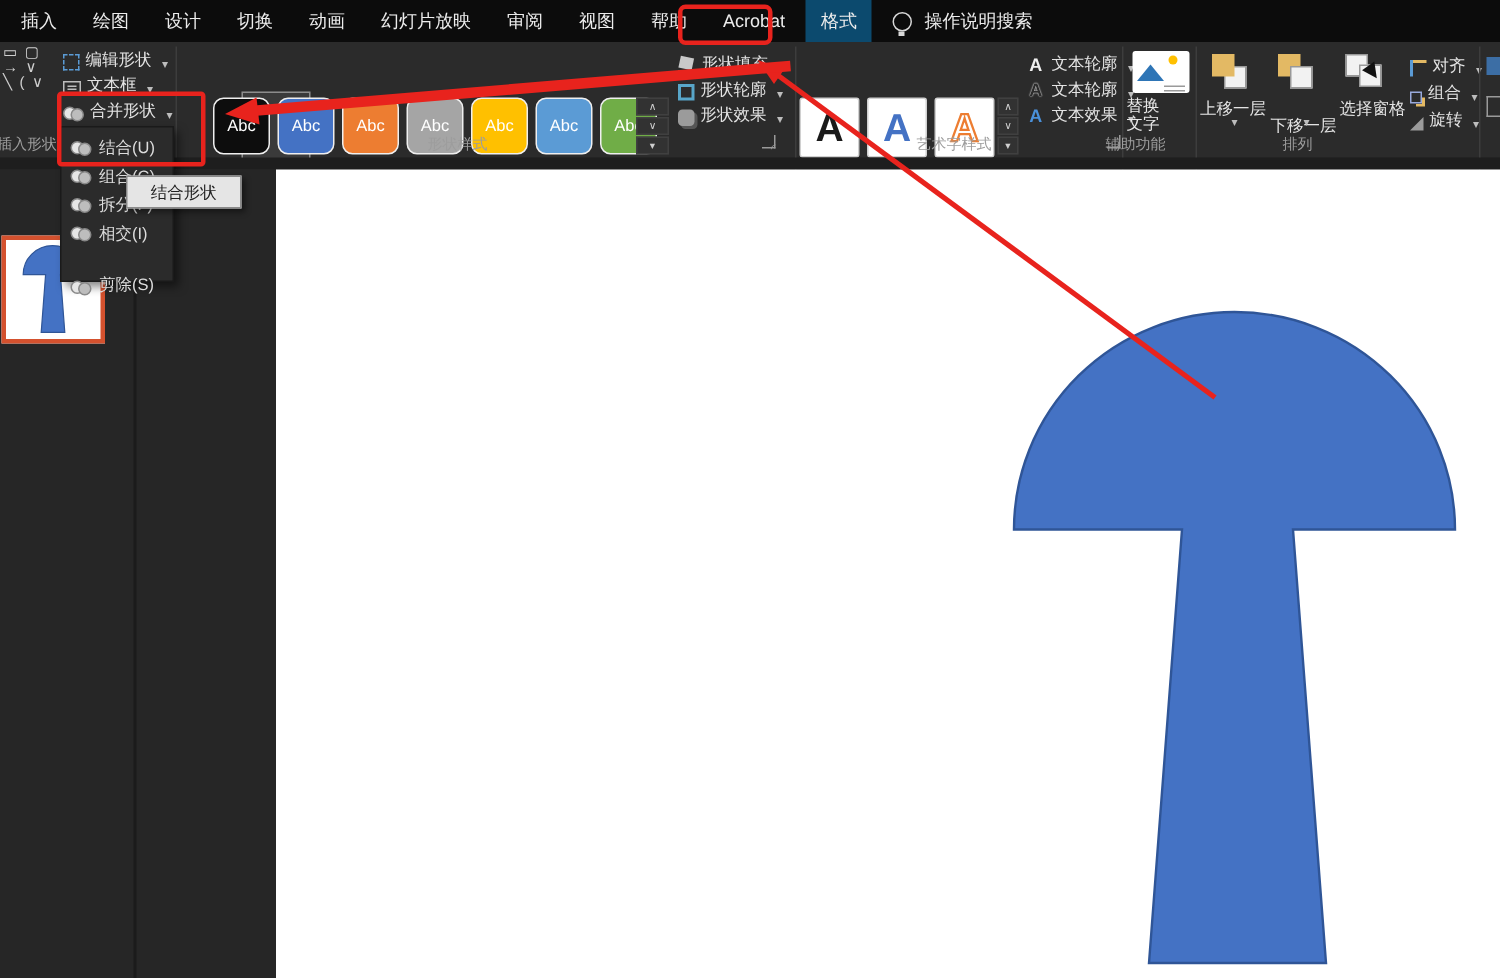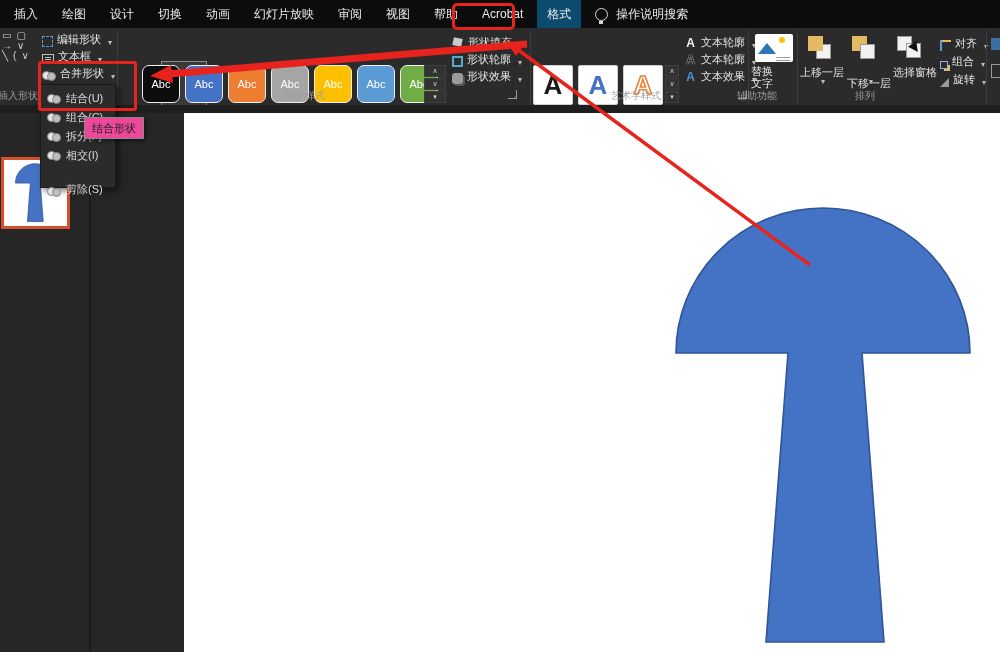--- a/index.html
+++ b/index.html
@@ -69,22 +69,22 @@
     border-top:10px solid #111; transform:rotate(-35deg); }
   .mini-ic { display:inline-block; width:11px; height:11px; background:#5b9bd5; }
   .mini-ic.flag { background:transparent; border-left:2px solid #5b9bd5; box-shadow:inset 0 2px 0 #e3b964; }
   .mini-ic.grp { background:transparent; border:1px solid #9ad; box-shadow:3px 3px 0 -1px #e3b964; width:8px; height:8px; }
   .mini-ic.rot { background:transparent; border-bottom:9px solid #9b9b9b; border-left:9px solid transparent; width:0; height:0; }
   
   #mergemenu { position:absolute; left:40px; top:84px; width:76px; height:104px; z-index:30;
     background:#2b2b2b; border:1px solid #1a1a1a; box-shadow:3px 3px 6px rgba(0,0,0,.5); }
   .mitem { position:absolute; left:0; width:76px; height:19px; display:flex; align-items:center; gap:5px;
     padding-left:6px; font-size:11px; color:#dcdcdc; }
-  #tooltip { position:absolute; left:84px; top:117px; width:60px; height:22px; z-index:45;
-    background:#ec4899; border:1px solid #8a8a8a; box-shadow:2px 2px 4px rgba(0,0,0,.45);
+  #tooltip { position:absolute; left:84px; top:117px; width:77px; height:22px; z-index:45;
+    background:#e5e5e5; border:1px solid #8a8a8a; box-shadow:2px 2px 4px rgba(0,0,0,.45);
     font-size:11px; color:#222; display:flex; align-items:center; justify-content:center; }
   
   #leftpanel { position:absolute; left:0; top:113px; width:184px; height:539px; background:#262626; }
   #paneldiv { position:absolute; left:89px; top:113px; width:2px; height:539px; background:#1b1b1b; }
   #canvas { position:absolute; left:184px; top:113px; width:816px; height:539px; background:#ffffff; }
   #thumb { position:absolute; left:1px; top:157px; width:69px; height:72px; background:#fff;
     border:3px solid var(--thumb-border,#d4512e); z-index:20; }
   
   .redbox { position:absolute; border:3px solid var(--annot,#e8231d); z-index:70; border-radius:3px; }
   #annot-svg { position:absolute; left:0; top:0; z-index:72; pointer-events:none; color:var(--annot,#e8231d); }

